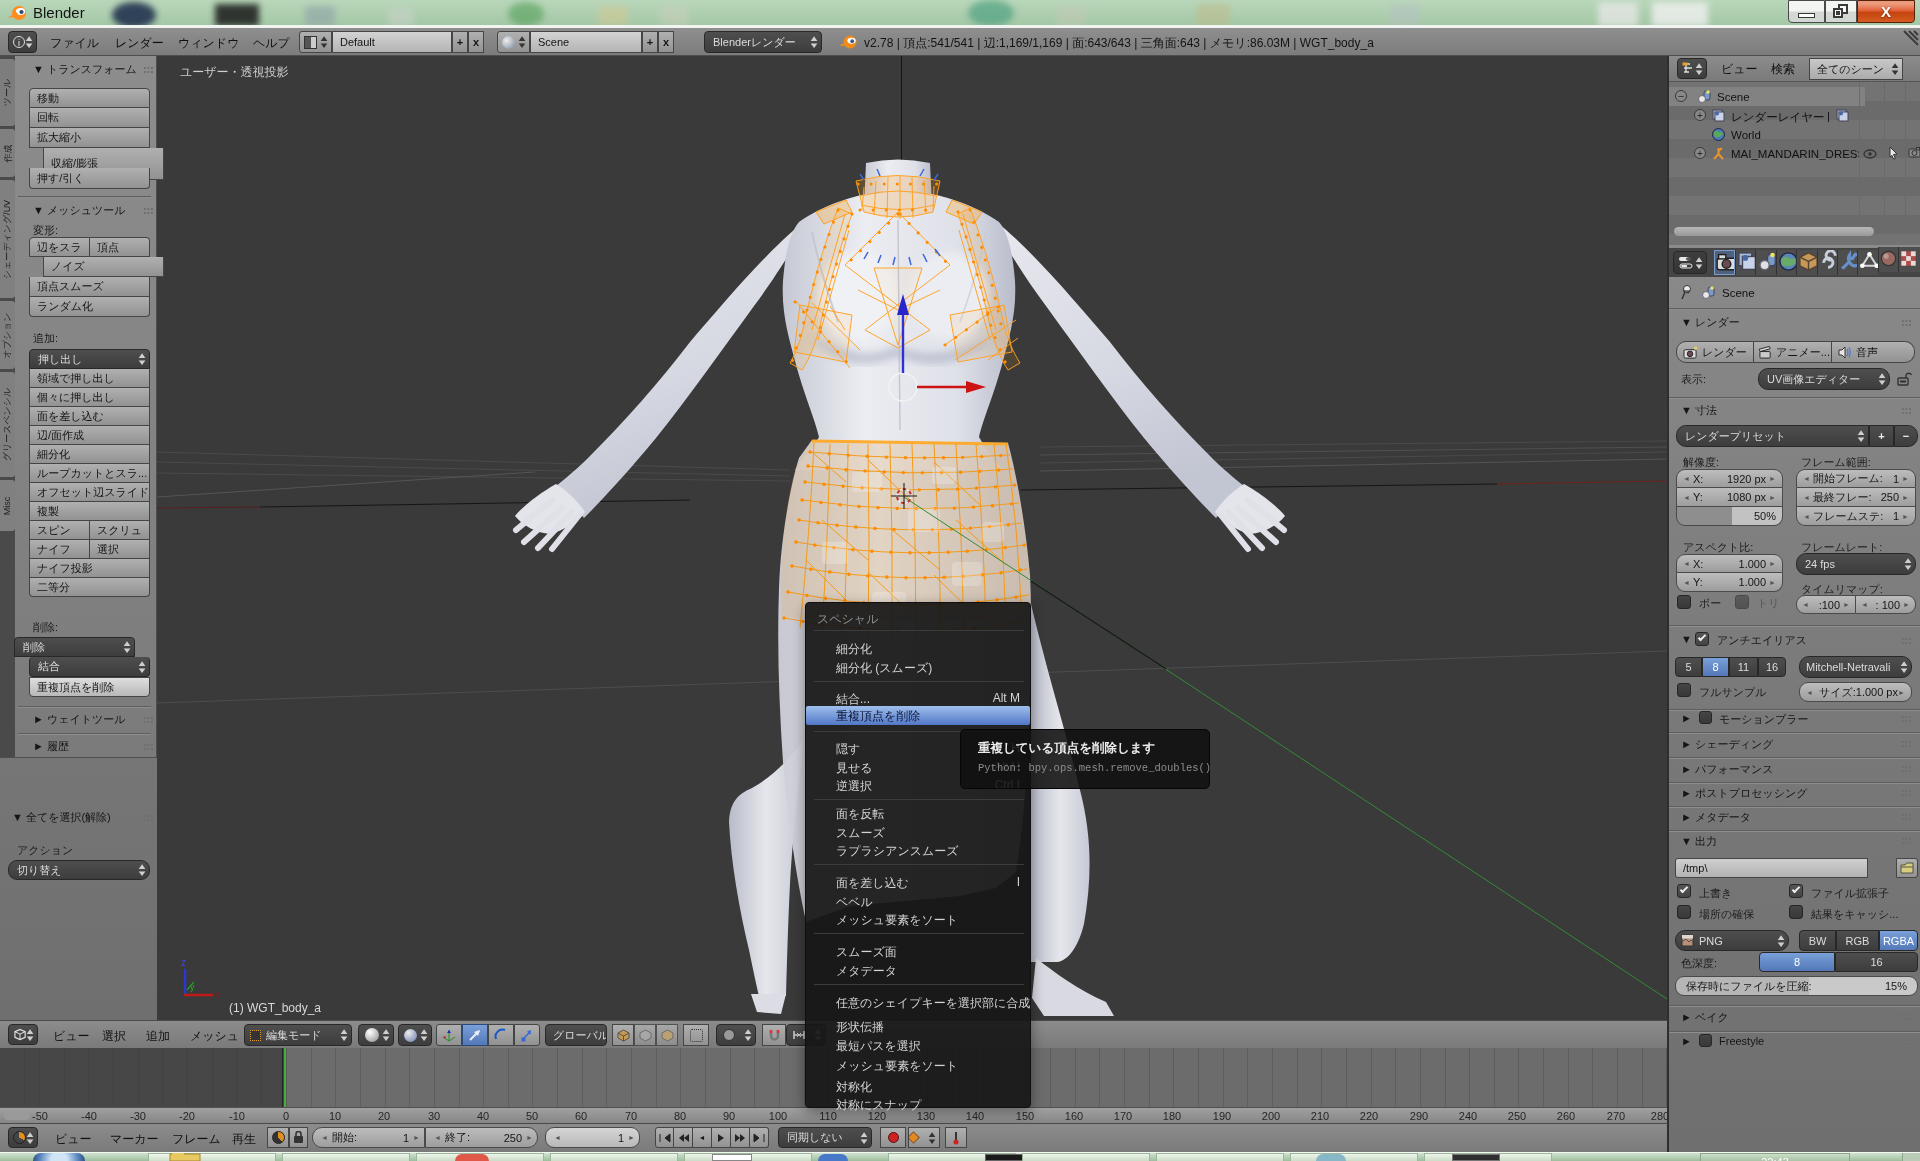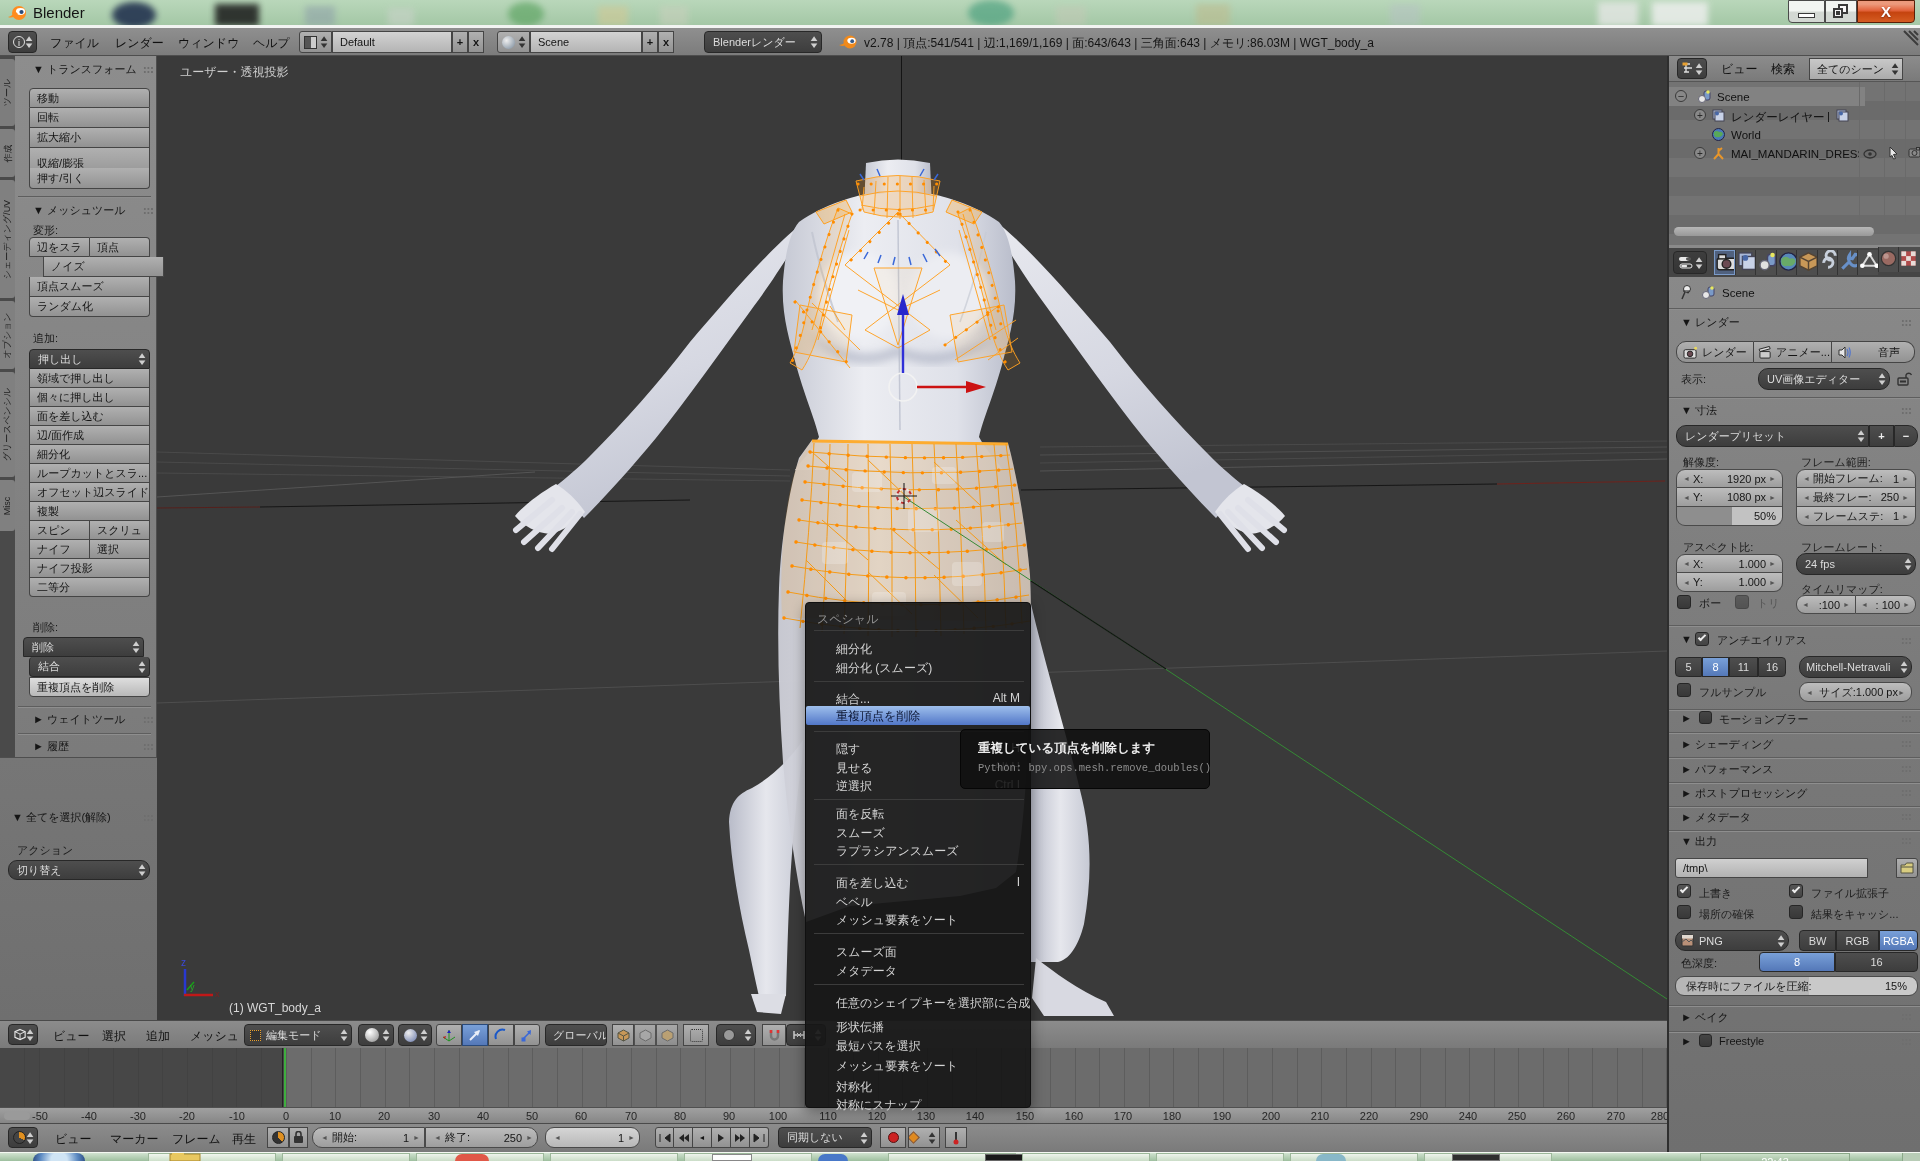--- a/index.html
+++ b/index.html
@@ -345,21 +345,21 @@
     </div>
 <div class="vtab" style="top:480px;height:51px">
       <span>Misc</span>
     </div>
 <div id="shelfitems">
 <div class="ph" style="left:33px;top:62px">▼ トランスフォーム</div>
       <div class="dots" style="left:143px;top:66px"></div>
 <div class="btn" style="left:29px;top:88px;width:121px;height:20px;border-radius:4px 4px 0 0">移動</div>
 <div class="btn" style="left:29px;top:108px;width:121px;height:20px;border-top:none">回転</div>
 <div class="btn" style="left:29px;top:128px;width:121px;height:20px;border-top:none">拡大縮小</div>
-<div class="btn" style="left:29px;top:148px;width:121px;height:32px;border-top:none">収縮/膨張</div>
+<div class="btn" style="left:43px;top:148px;width:121px;height:32px;border-top:none">収縮/膨張</div>
 <div class="btn" style="left:29px;top:168px;width:121px;height:21px;border-top:none;border-radius:0 0 4px 4px">押す/引く</div>
 <div class="sep" style="left:18px;top:196px;width:133px"></div>
 <div class="ph" style="left:33px;top:203px">▼ メッシュツール</div>
       <div class="dots" style="left:143px;top:207px"></div>
 <div class="lbl" style="left:33px;top:223px">変形:</div>
 <div class="btn" style="left:29px;top:237px;width:61px;height:20px;border-radius:4px 0 0 0">辺をスラ</div>
 <div class="btn" style="left:90px;top:237px;width:60px;height:20px;border-left:none;border-radius:0 4px 0 0">頂点</div>
 <div class="btn" style="left:43px;top:257px;width:121px;height:20px;border-top:none">ノイズ</div>
 <div class="btn" style="left:29px;top:277px;width:121px;height:20px;border-top:none">頂点スムーズ</div>
 <div class="btn" style="left:29px;top:297px;width:121px;height:20px;border-top:none;border-radius:0 0 4px 4px">ランダム化</div>
@@ -376,21 +376,21 @@
 <div class="btn" style="left:29px;top:464px;width:121px;height:19px;border-top:none">ループカットとスラ...</div>
 <div class="btn" style="left:29px;top:483px;width:121px;height:19px;border-top:none">オフセット辺スライド</div>
 <div class="btn" style="left:29px;top:502px;width:121px;height:19px;border-top:none">複製</div>
 <div class="btn" style="left:29px;top:521px;width:61px;height:19px;border-top:none">スピン</div>
 <div class="btn" style="left:90px;top:521px;width:60px;height:19px;border-top:none;border-left:none">スクリュ</div>
 <div class="btn" style="left:29px;top:540px;width:61px;height:19px;border-top:none">ナイフ</div>
 <div class="btn" style="left:90px;top:540px;width:60px;height:19px;border-top:none;border-left:none">選択</div>
 <div class="btn" style="left:29px;top:559px;width:121px;height:19px;border-top:none">ナイフ投影</div>
 <div class="btn" style="left:29px;top:578px;width:121px;height:19px;border-top:none;border-radius:0 0 4px 4px">二等分</div>
 <div class="lbl" style="left:33px;top:620px">削除:</div>
-<div class="dd" style="left:23px;top:637px;width:121px;height:20px;border-radius:4px 4px 0 0">削除<span class="ud">
+<div class="dd" style="left:14px;top:637px;width:121px;height:20px;border-radius:4px 4px 0 0">削除<span class="ud">
           <i>▲</i>
           <i>▼</i>
         </span></div>
 <div class="dd" style="left:29px;top:657px;width:121px;height:20px;border-top:none">結合<span class="ud">
           <i>▲</i>
           <i>▼</i>
         </span></div>
 <div class="btn" style="left:29px;top:677px;width:121px;height:20px;background:linear-gradient(#dedede,#b8b8b8);border-radius:0 0 4px 4px">重複頂点を削除</div>
 <div class="sep" style="left:18px;top:706px;width:133px"></div>
 <div class="ph" style="left:33px;top:712px">► ウェイトツール</div>
@@ -807,21 +807,21 @@
             <rect x="2" y="6" width="11" height="7" rx="1" fill="#ccc" stroke="#222"></rect>
             <path d="M2 6 L13 3 L12.2 0.5 L1.2 3.5Z" fill="#ddd" stroke="#222"></path>
           </svg>
           <span style="margin-left:3px">アニメー...</span>
         </div>
     <div class="btn" style="left:163px;top:96px;width:83px;height:22px;border-left:none;border-radius:0 10px 10px 0;padding-left:6px">
           <svg width="14" height="13" viewBox="0 0 14 13">
             <path d="M1 4 L4 4 L7 1 L7 12 L4 9 L1 9Z" fill="#e8e8e8" stroke="#333"></path>
             <path d="M9 3 Q11 6.5 9 10 M11 1.5 Q13.5 6.5 11 11.5" stroke="#5878c8" fill="none" stroke-width="1.3"></path>
           </svg>
-          <span style="margin-left:26px">音声</span>
+          <span style="margin-left:4px">音声</span>
         </div>
     <div class="lbl" style="left:12px;top:127px">表示:</div>
     <div class="dd" style="left:89px;top:123px;width:132px;height:22px;border-radius:10px">UV画像エディター<span class="ud">
             <i>▲</i>
             <i>▼</i>
           </span></div>
     <div class="btn" style="left:223px;top:123px;width:24px;height:22px;padding:0;justify-content:center;background:none;border:none">
           <svg width="16" height="16" viewBox="0 0 16 16">
             <rect x="2" y="7" width="10" height="7" rx="1" fill="none" stroke="#333" stroke-width="1.4"></rect>
             <path d="M10 7 L10 4 A3 3 0 0 1 15.5 4" stroke="#333" stroke-width="1.4" fill="none"></path>

